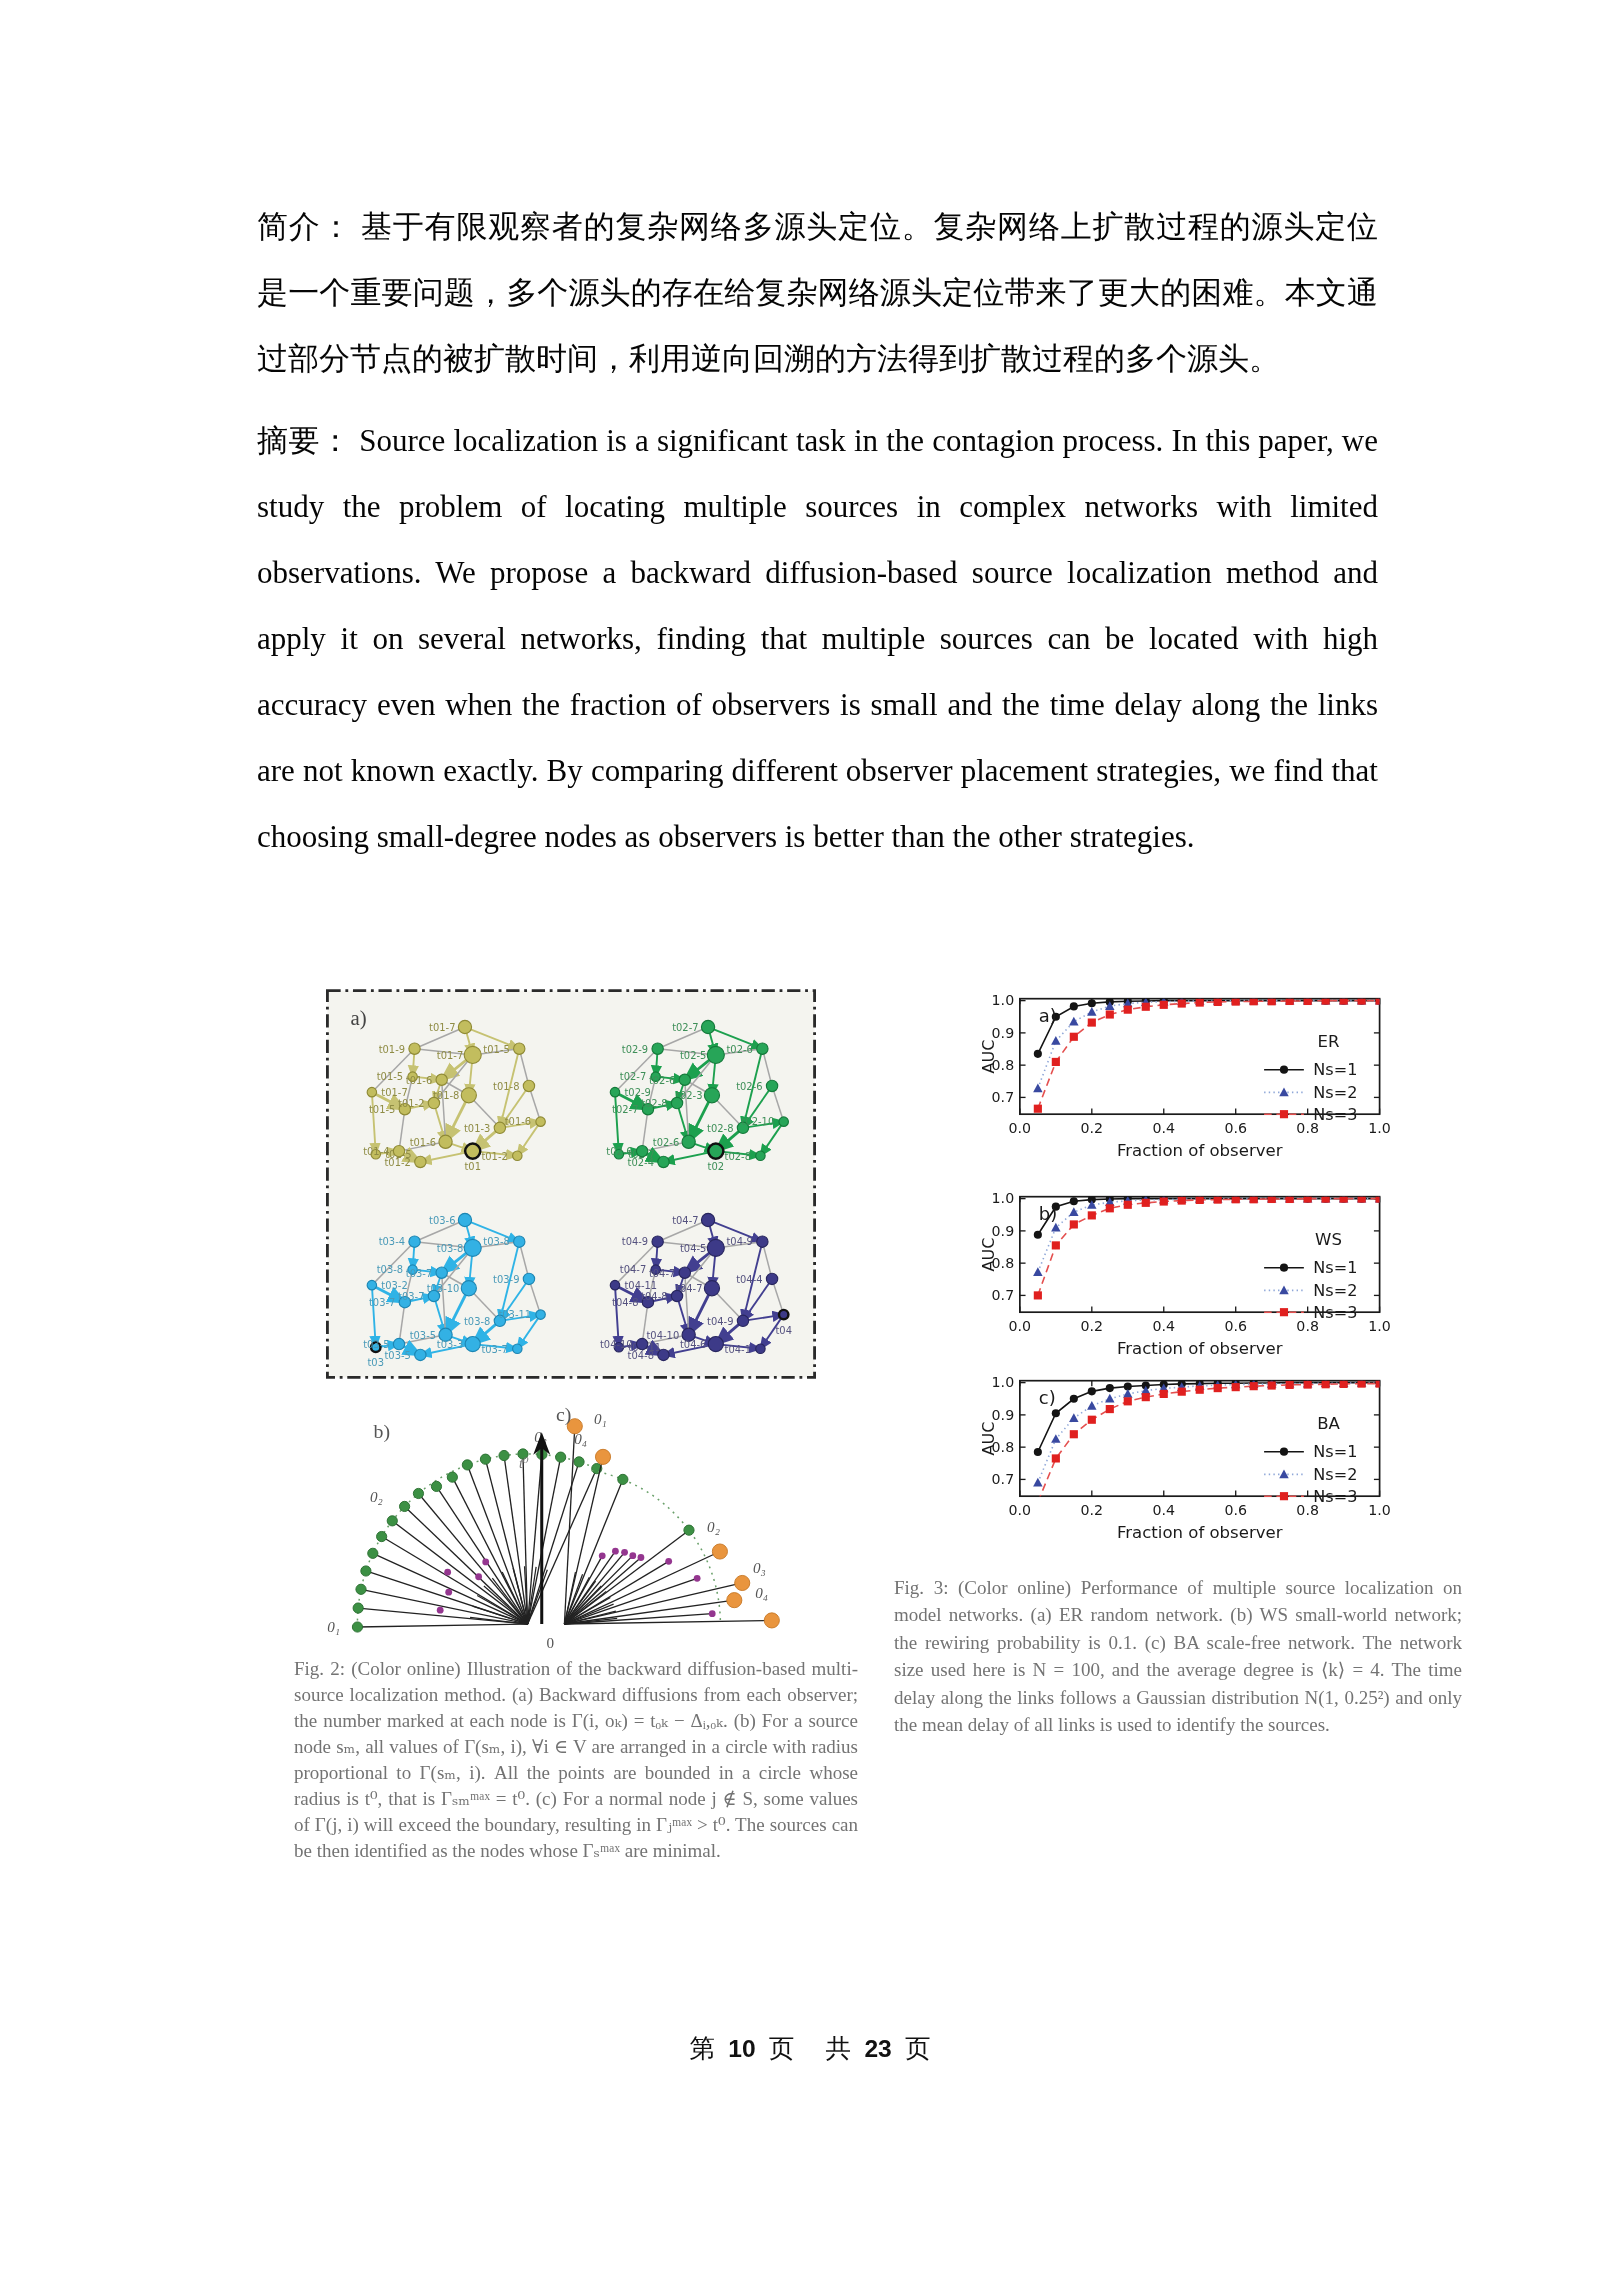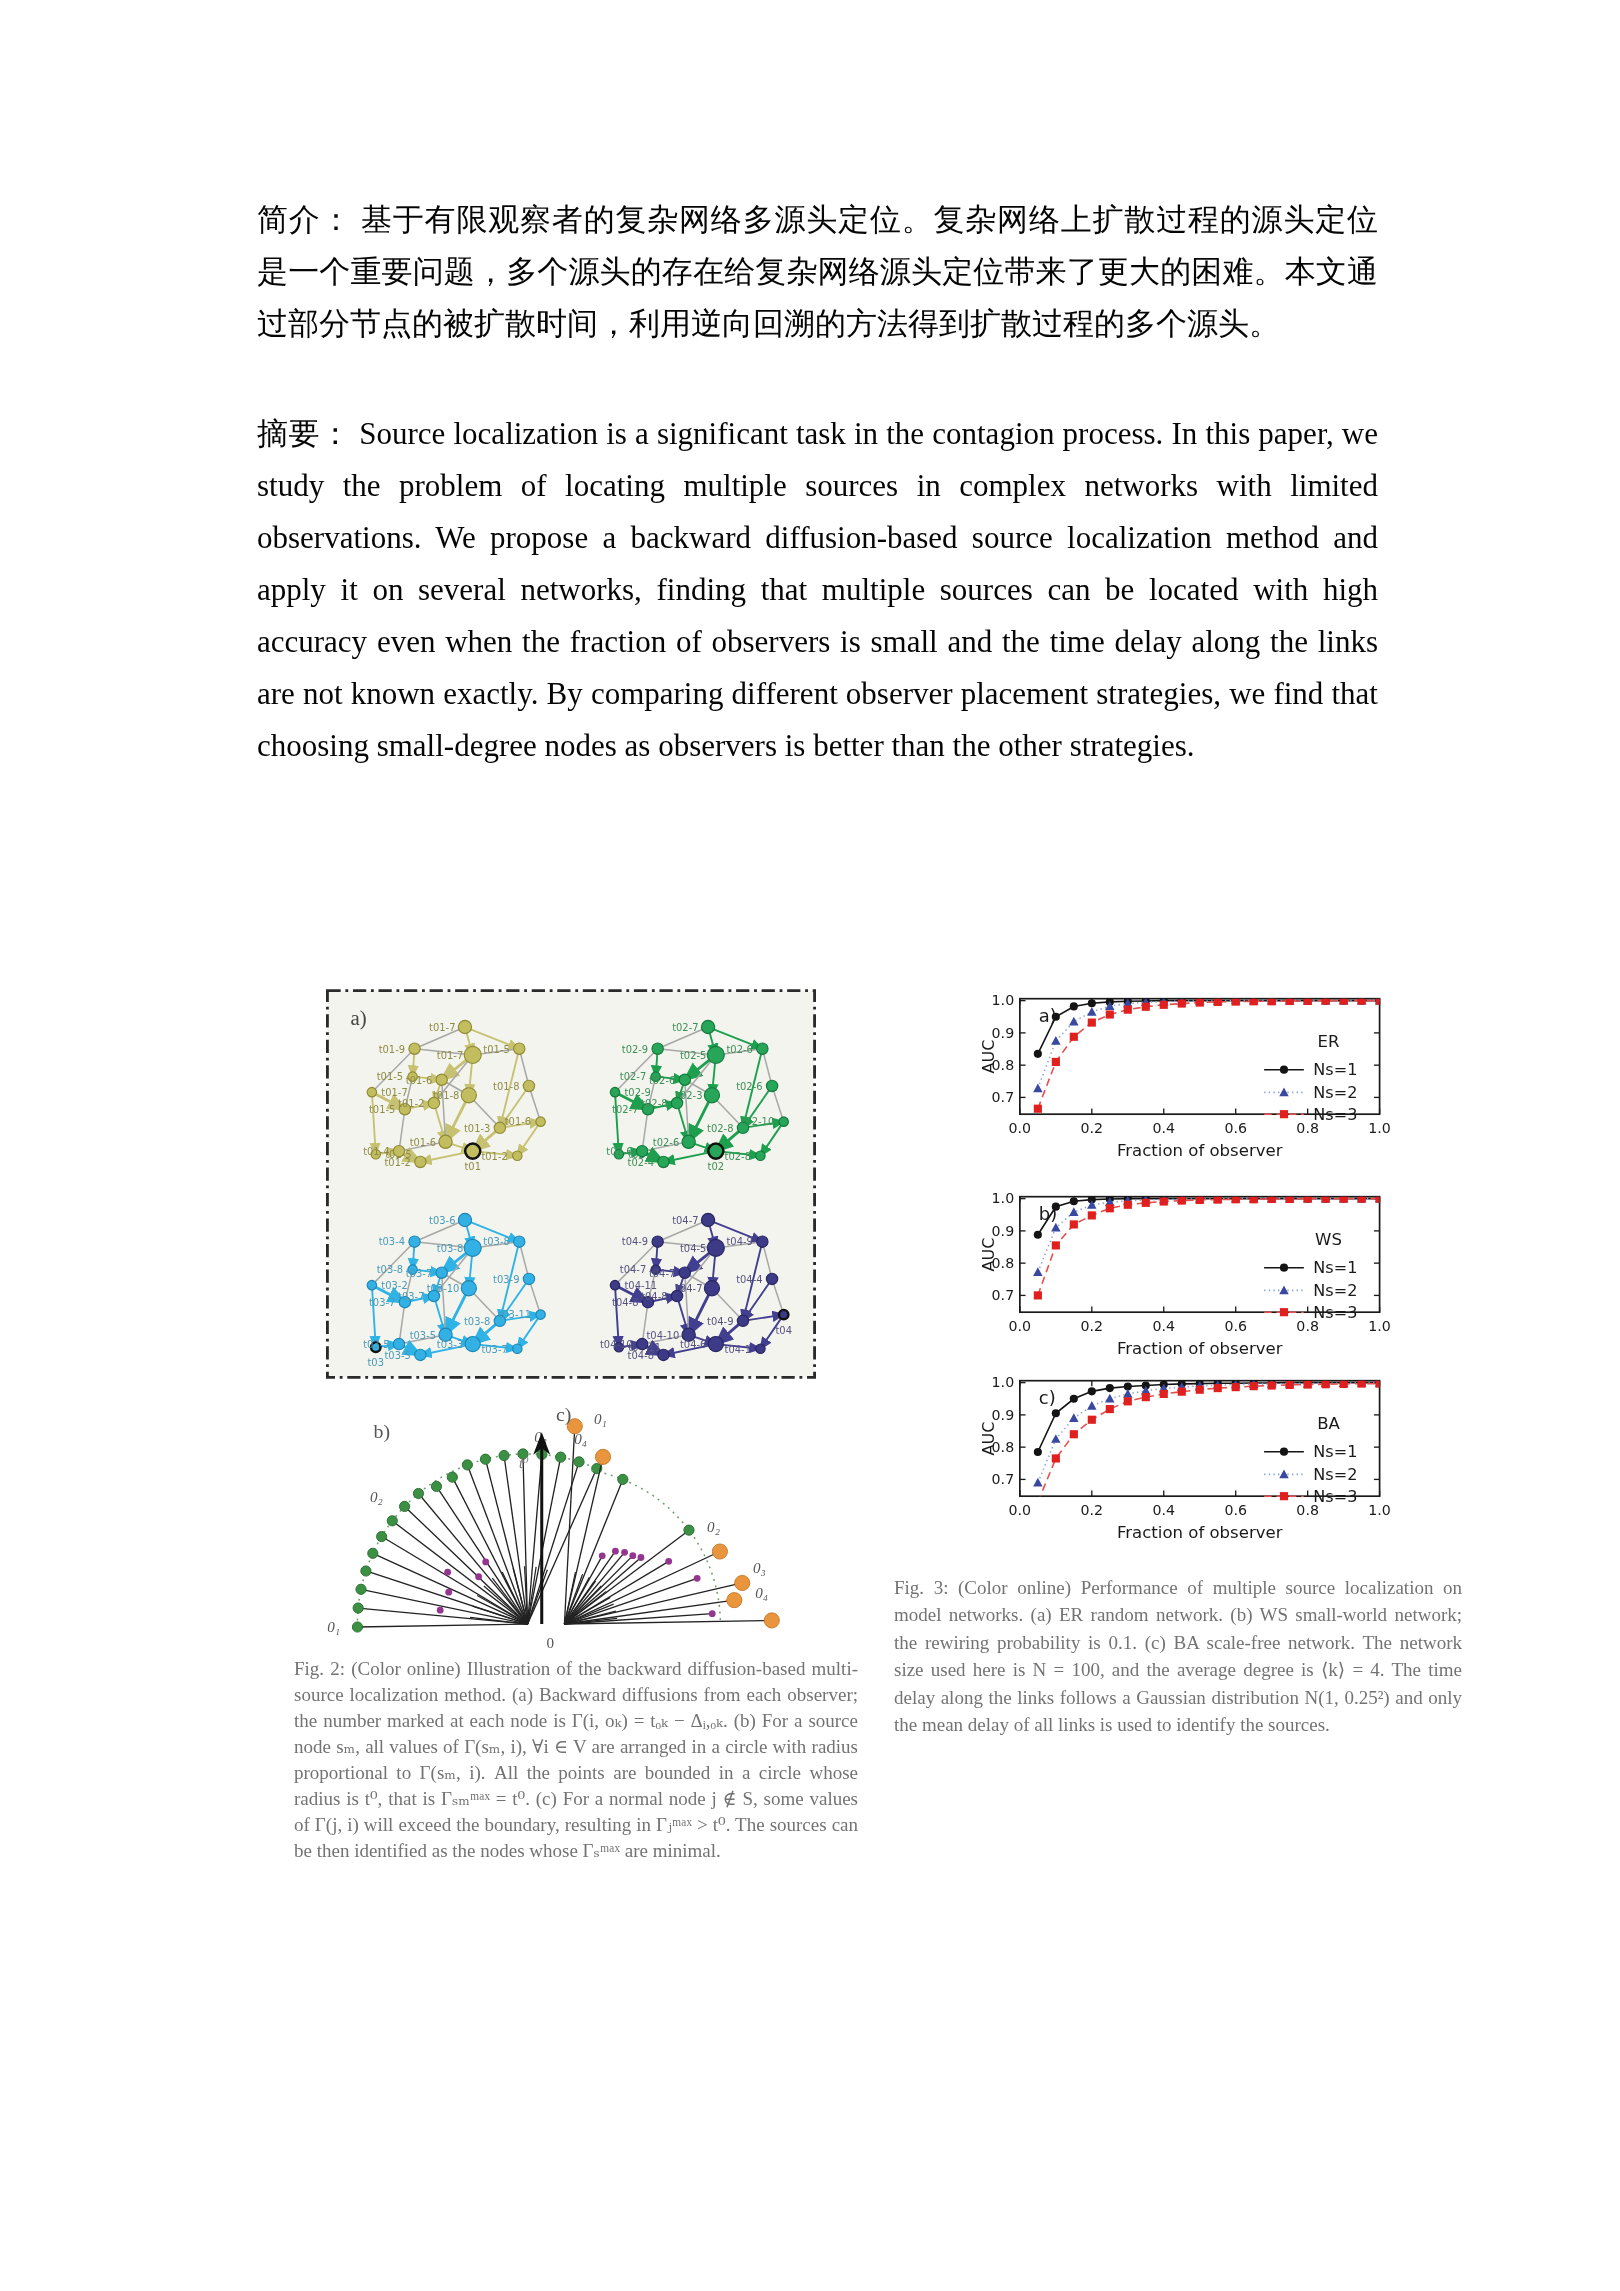--- a/index.html
+++ b/index.html
@@ -3,21 +3,21 @@
 <meta charset="utf-8">
 <style>
   html,body{margin:0;padding:0;}
   body{
     width:1620px;height:2291px;background:#ffffff;position:relative;
     font-family:"Liberation Serif","DejaVu Serif",serif;color:#000;
   }
   .page{position:absolute;inset:0;overflow:hidden;}
   .body-text{
     position:absolute;left:257px;width:1121px;margin:0;
-    font-size:31px;line-height:52px;text-align:justify;color:#050505;
+    font-size:31px;line-height:66px;text-align:justify;color:#050505;
   }
   .intro{top:194px;}
   .abstract{top:408px;}
   .link-line{top:849px;text-align:left;}
   .url{letter-spacing:0.2px;}
   .fig2{position:absolute;left:326px;top:989px;width:530px;}
   .caption{
     margin:0;text-align:justify;color:#737373;
     font-family:"Liberation Serif","DejaVu Serif",serif;
   }
@@ -834,15 +834,18 @@
           <text x="350" y="112" font-size="17" fill="#1a1a1a">Ns=2</text>
           <line x1="298" y1="129" x2="340" y2="129" stroke="#e4504f" stroke-width="1.7" stroke-dasharray="8 5"></line>
           <rect x="314.7" y="124.7" width="8.6" height="8.6" fill="#e0201f"></rect>
           <text x="350" y="135" font-size="17" fill="#1a1a1a">Ns=3</text>
           <text x="230" y="173" text-anchor="middle" font-size="17.5" fill="#1a1a1a">Fraction of observer</text>
           <text x="13" y="68" text-anchor="middle" font-size="17" fill="#1a1a1a" transform="rotate(-90 13 68)">AUC</text>
         </svg></div>
     <p class="caption">Fig. 3: (Color online) Performance of multiple source localization on model networks.  (a) ER random network.  (b) WS small-world network; the rewiring probability is 0.1.  (c) BA scale-free network.  The network size used here is N = 100, and the average degree is ⟨k⟩ = 4.  The time delay along the links follows a Gaussian distribution N(1, 0.25²) and only the mean delay of all links is used to identify the sources.</p>
   </div>
 
+  <div class="footer">
+    <span>第</span><span class="num">10</span><span>页</span><span class="gap-left">共</span><span class="num">23</span><span>页</span>
+  </div>
 
 </div>
 
 
 </body></html>

